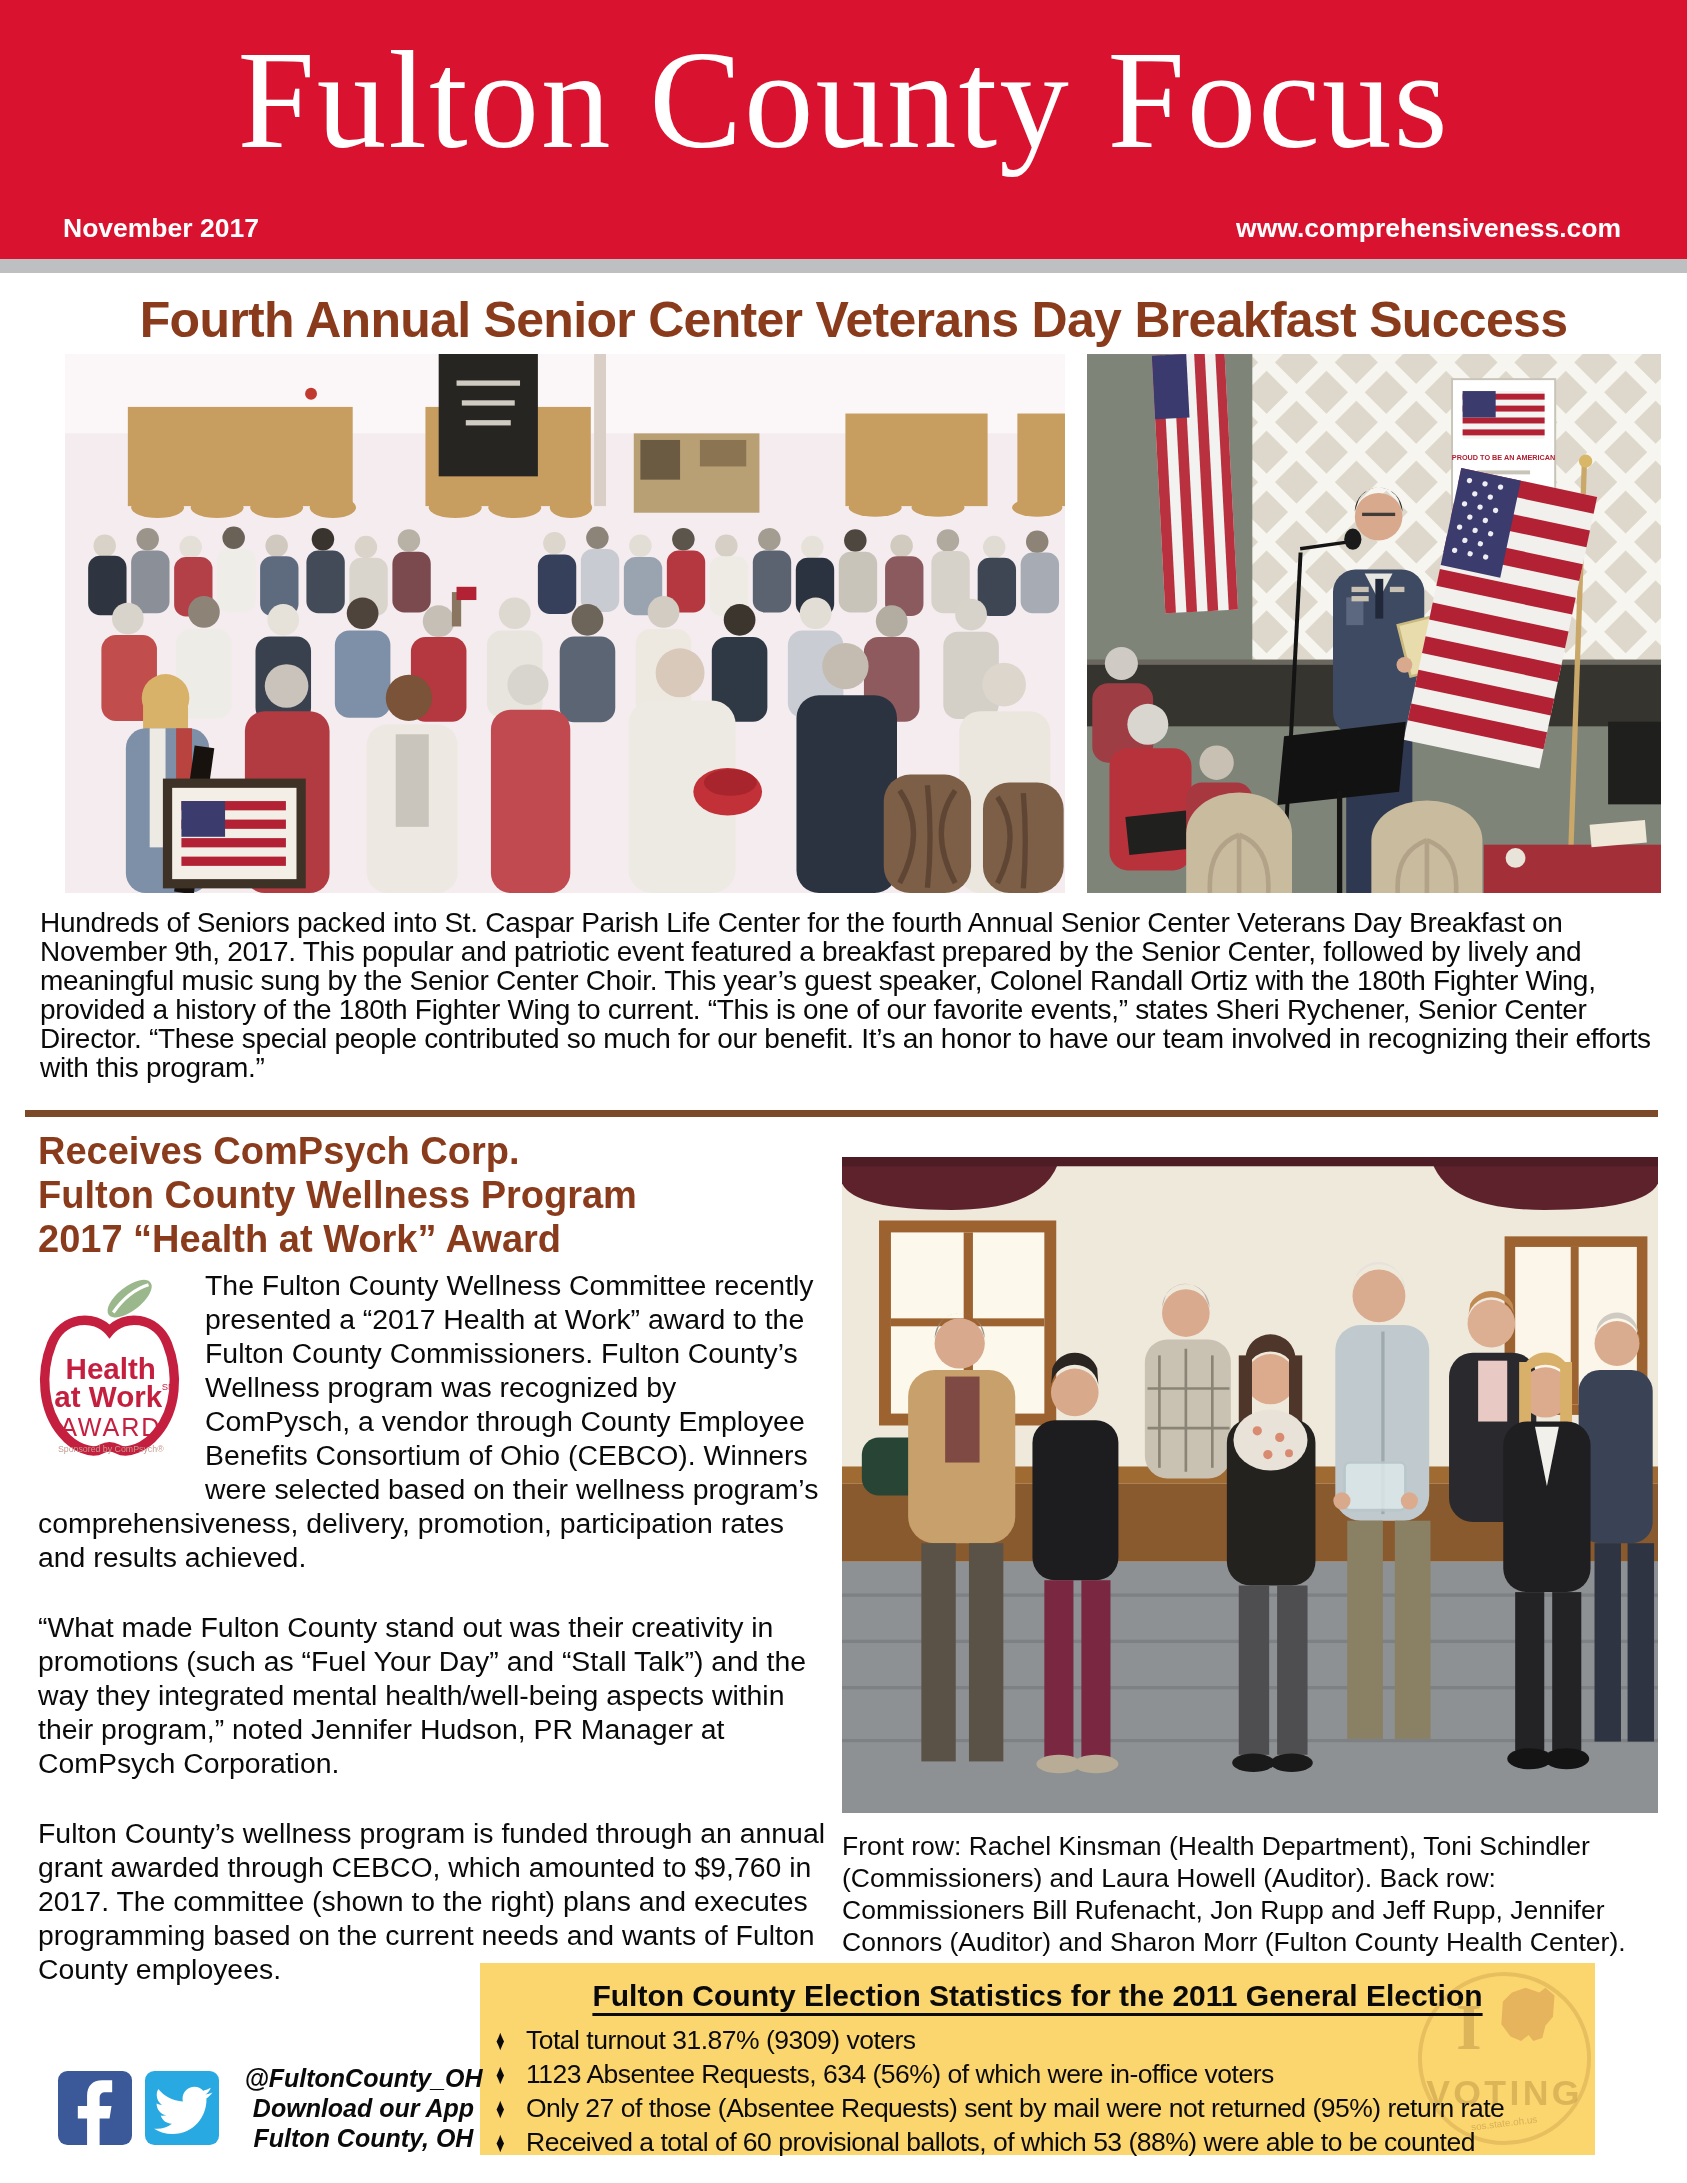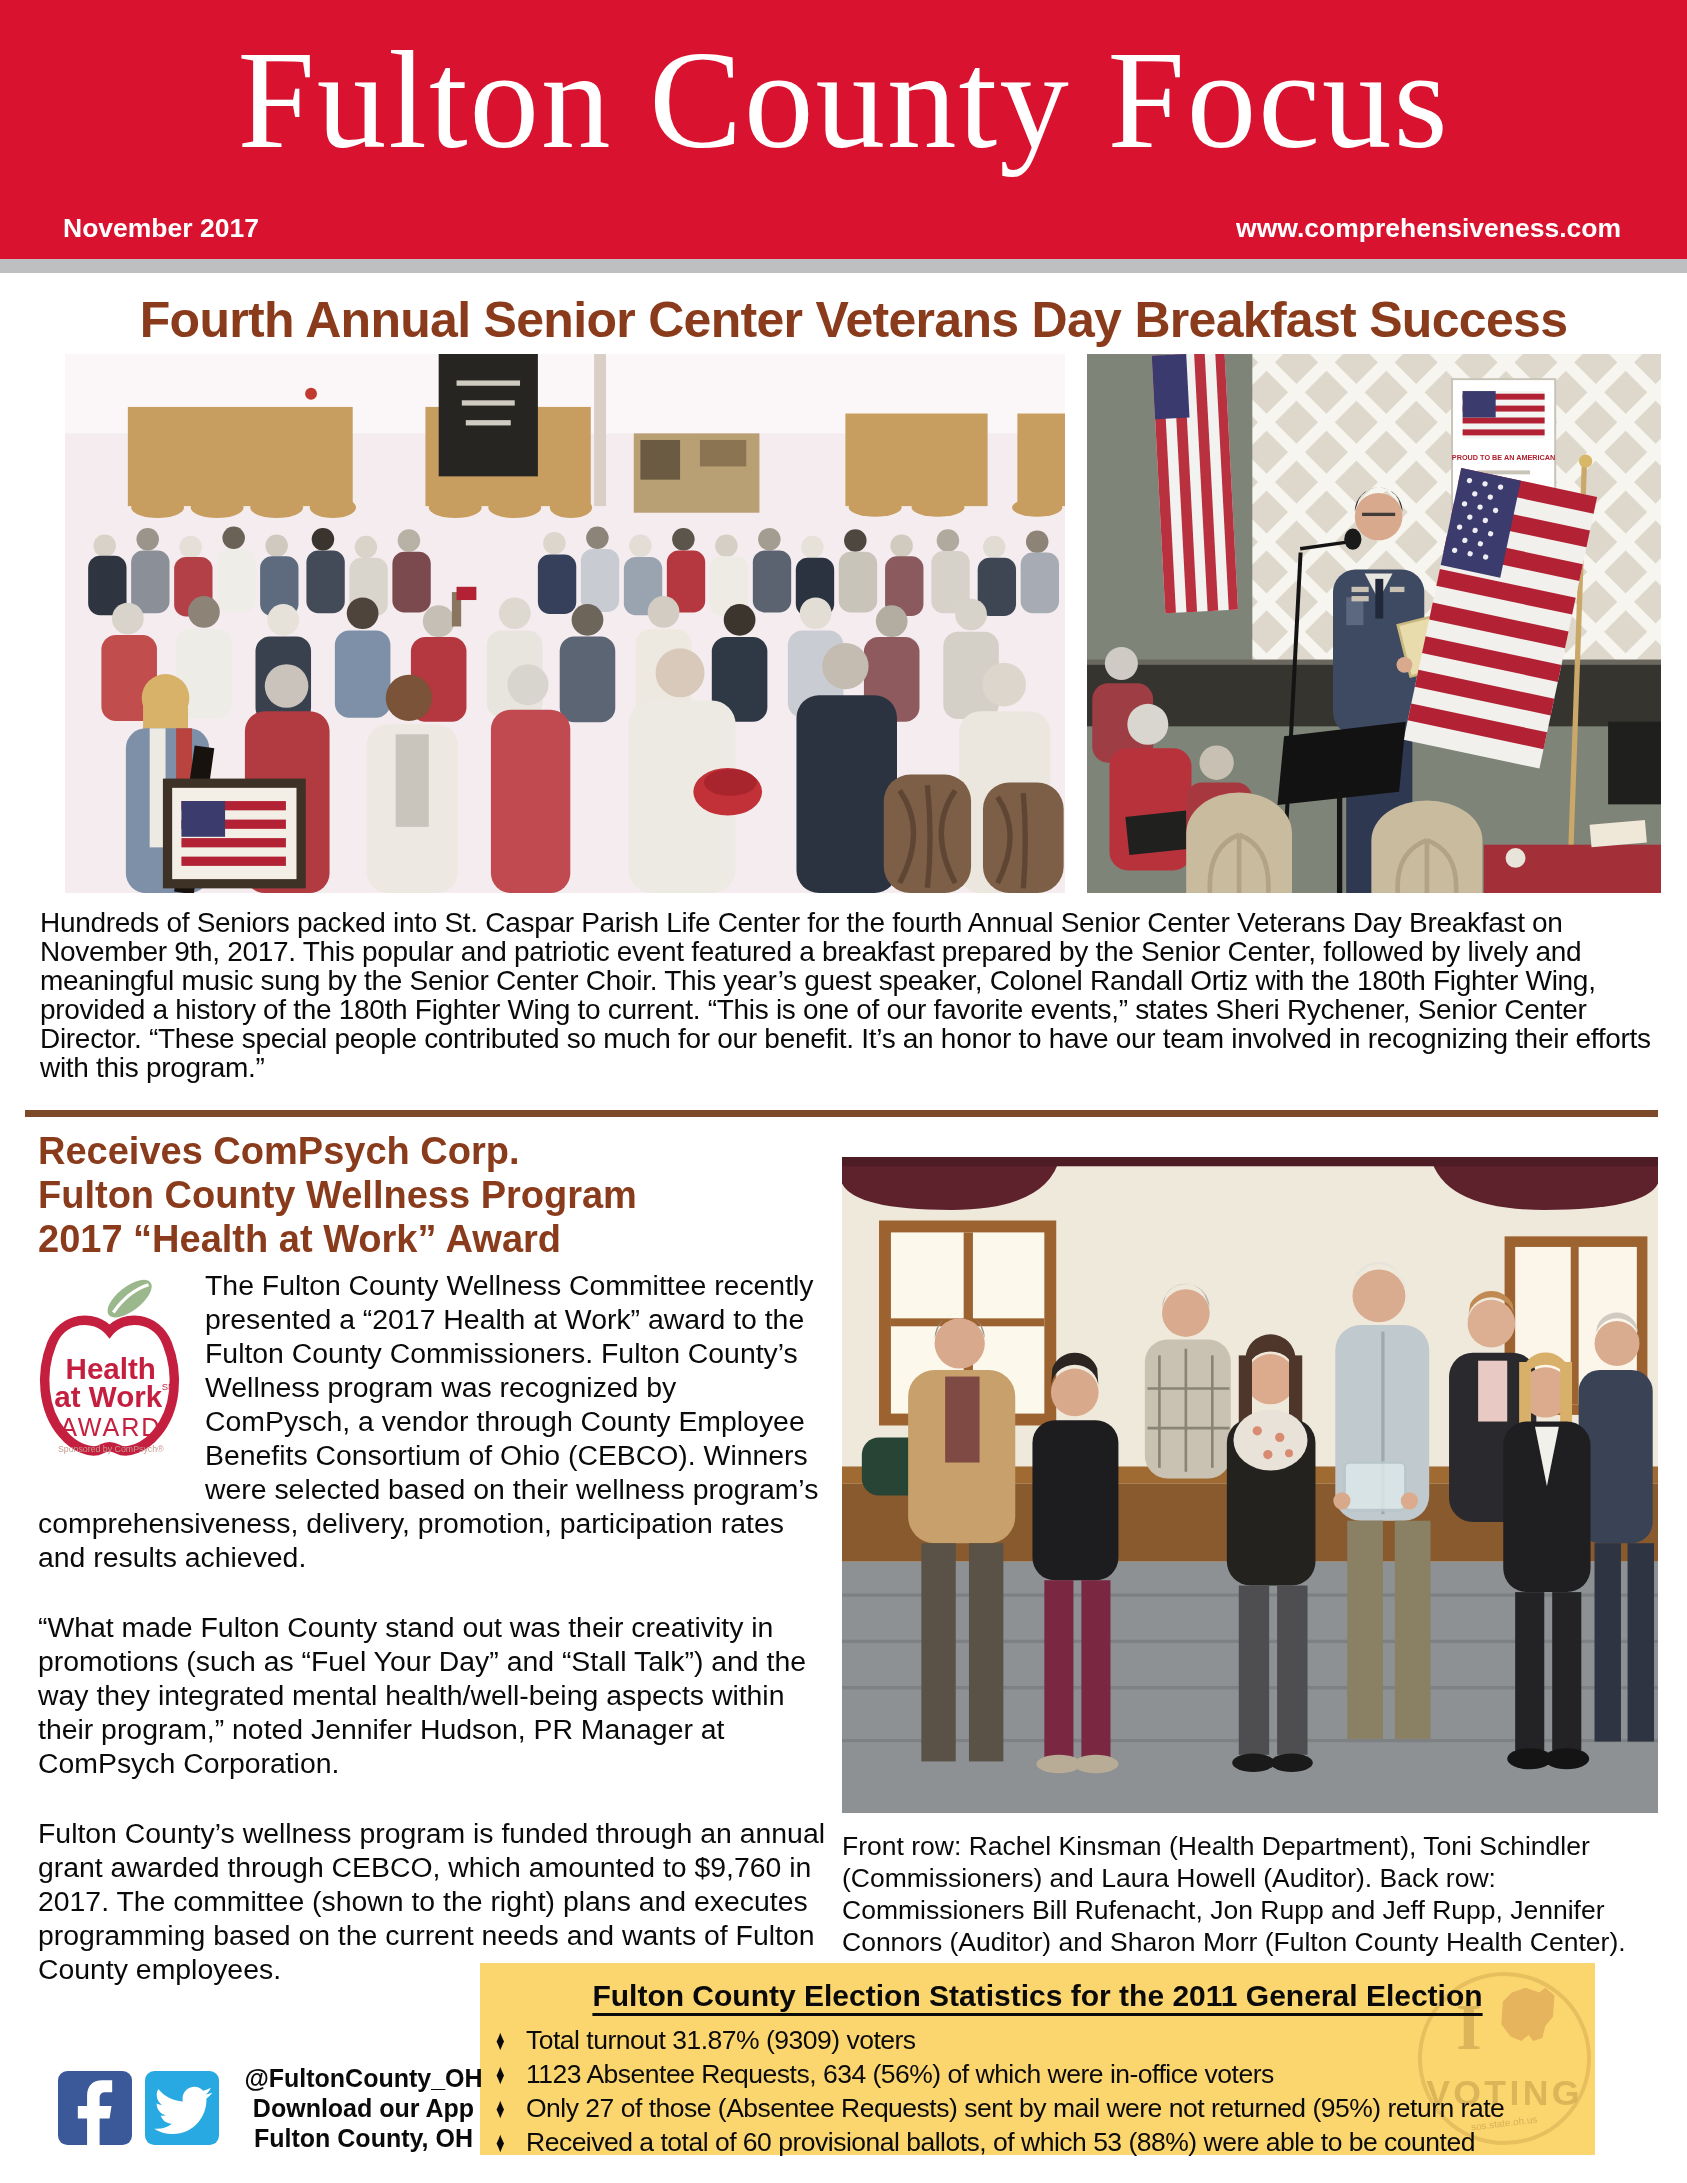--- a/index.html
+++ b/index.html
@@ -54,21 +54,21 @@
   .diamond{position:absolute;left:-33px;top:0;display:inline-block;
            transform:scaleX(0.58);font-size:29px;}
 
   
   .social{position:absolute;left:58px;top:2063px;display:flex;align-items:center;}
   .icon-tile{width:74px;height:74px;border-radius:9.3px;margin-right:13.2px;}
   .fb-tile{background:#3B5998;}
   .tw-tile{background:#29A9E1;}
   .icon-tile svg{display:block;width:74px;height:74px;}
   .social-text{margin-left:12px;text-align:center;font-size:25px;line-height:30px;font-weight:bold;}
-  .social-text span{display:block;}
+  .social-text span{display:block;font-style:italic;}
 </style>
 </head>
 <body>
 
 <div class="page">
 
   <header class="masthead">
     <h1>Fulton County Focus</h1>
     <div class="mast-row">
       <span>November 2017</span>

